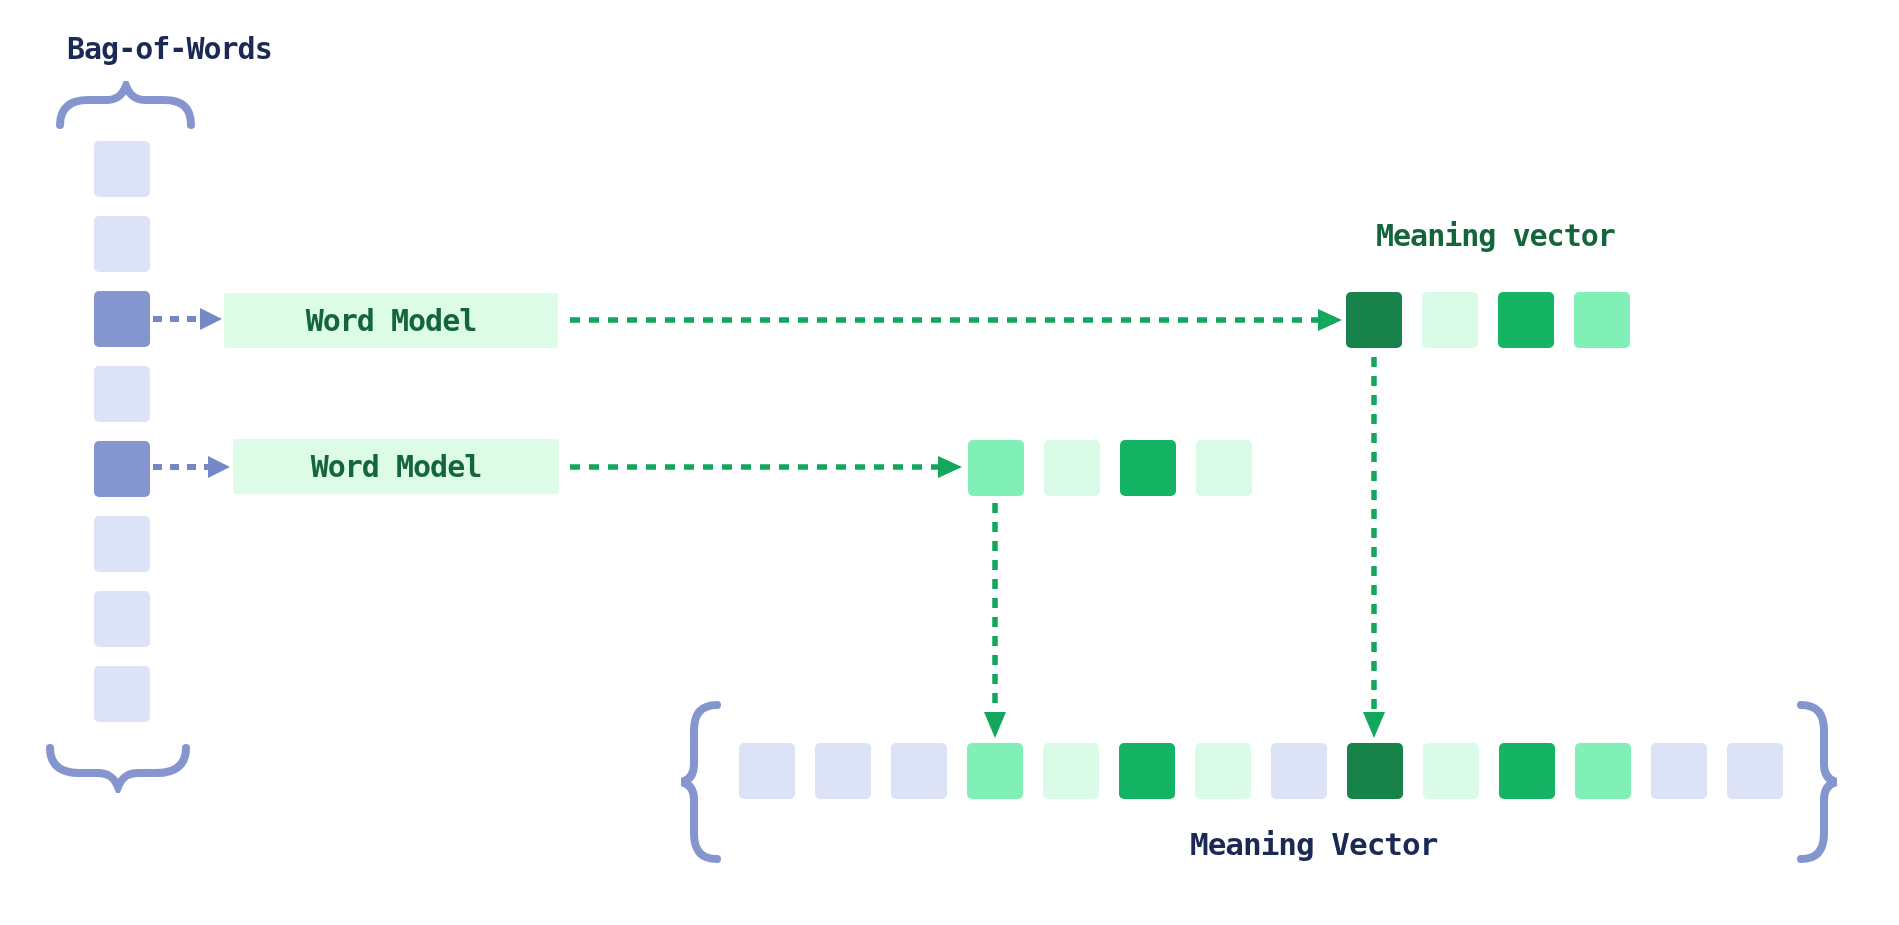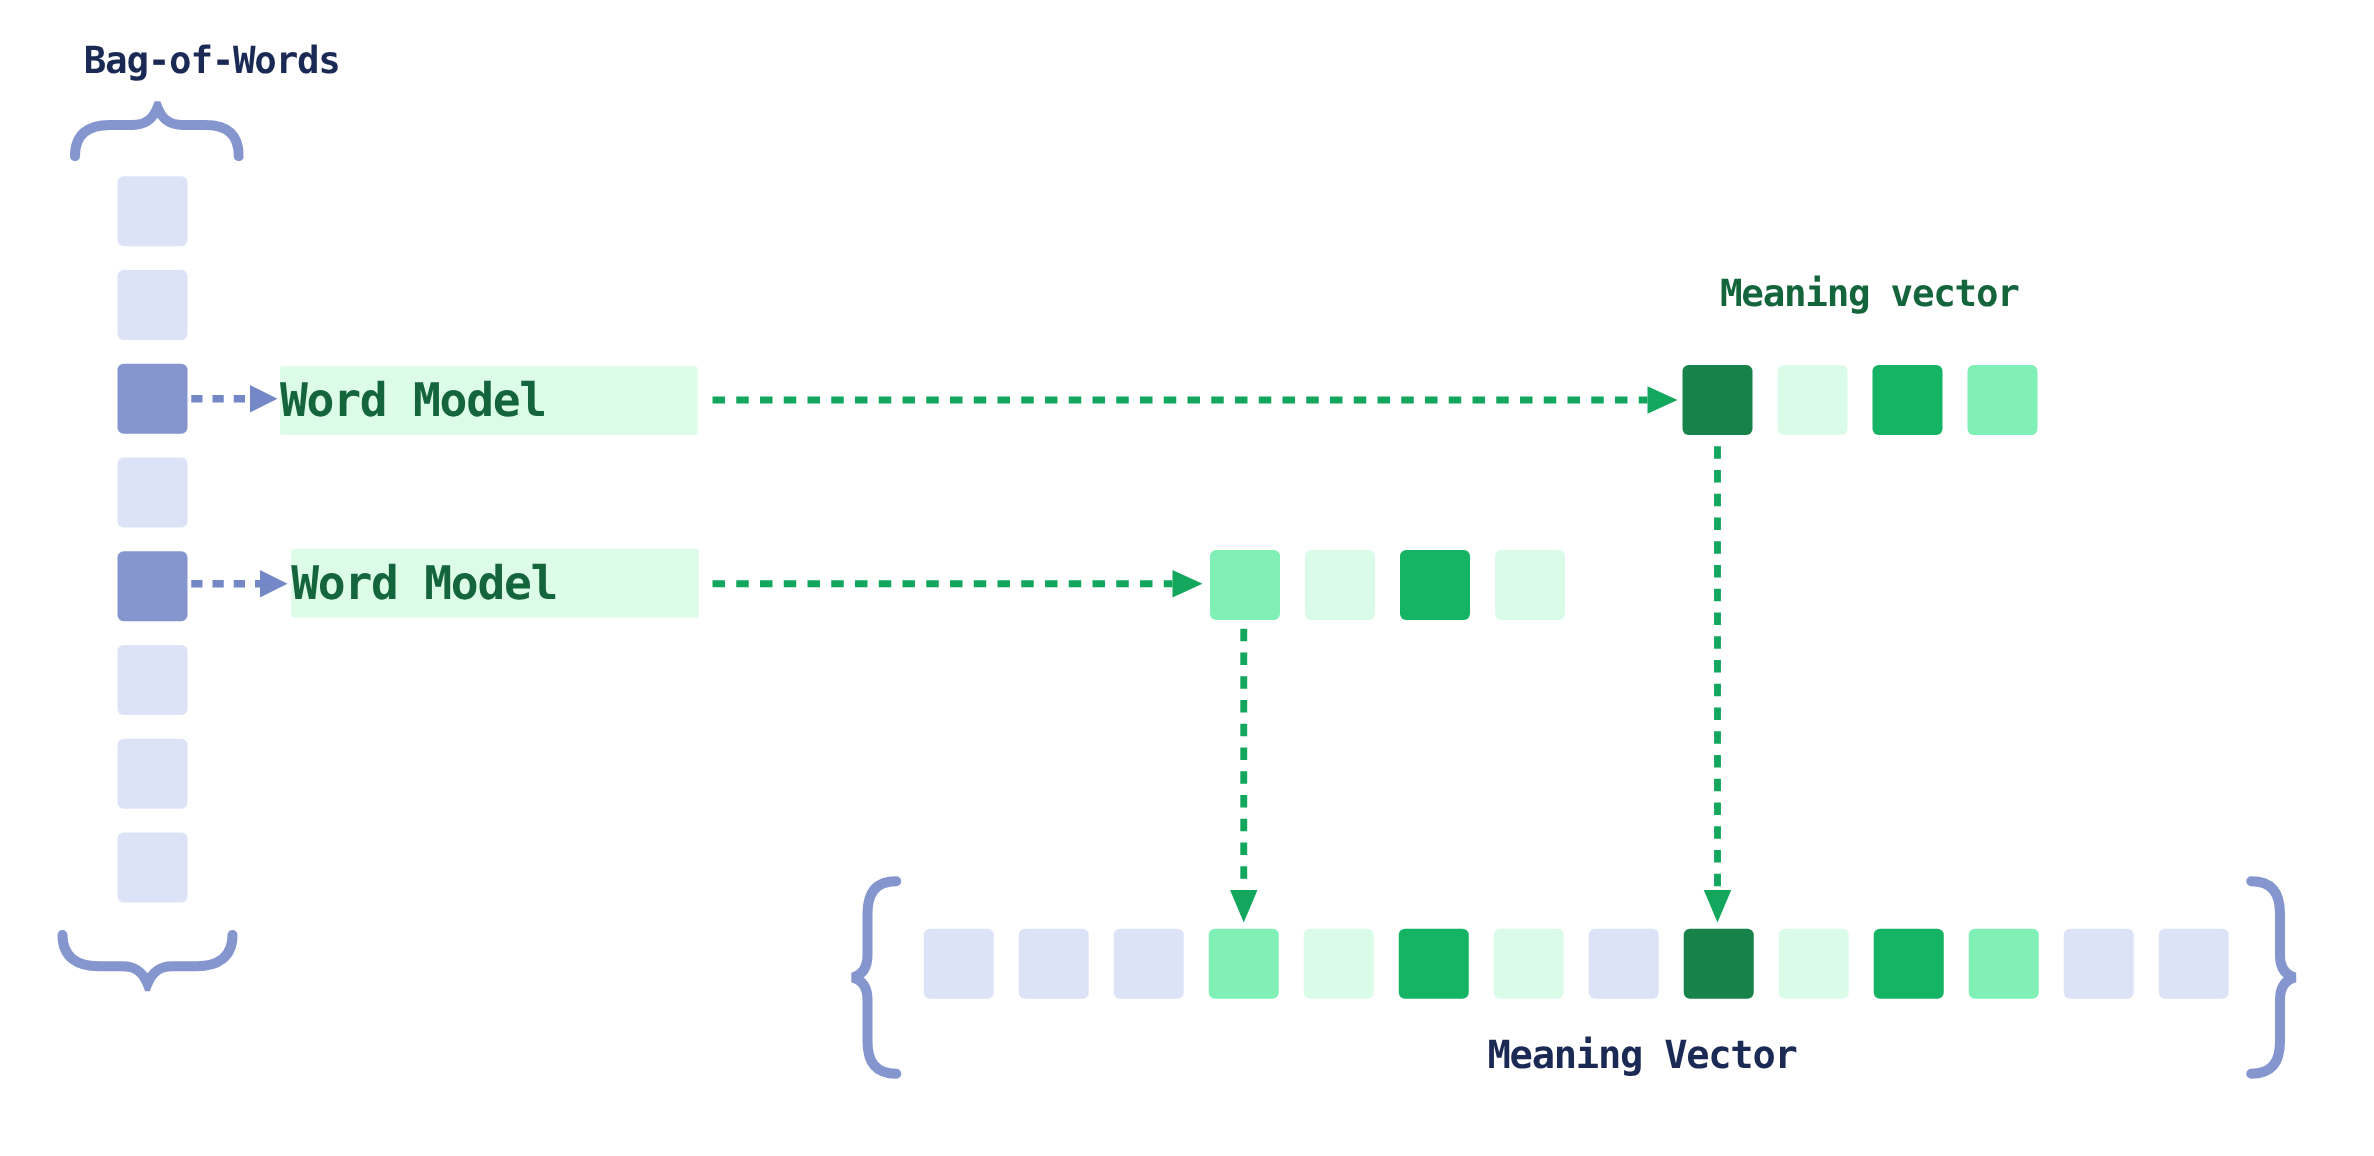--- a/index.html
+++ b/index.html
@@ -29,22 +29,22 @@
   .c-dark-green{background:var(--cell-dark-green);}
   .c-green{background:var(--cell-green);}
   .c-mint{background:var(--cell-mint);}
   .c-light-mint{background:var(--cell-light-mint);}
   .vrow{position:absolute;display:flex;flex-direction:row;gap:20px;}
   .vcol{position:absolute;display:flex;flex-direction:column;gap:19px;}
   .wordmodel{
     position:absolute;
     background:var(--mint-bg);
     color:var(--green-text);
-    display:flex;align-items:center;
-    font-weight:700;font-size:37px;letter-spacing:-1px;
+    display:flex;align-items:center;justify-content:center;
+    font-weight:700;font-size:30px;letter-spacing:-1px;
     border-radius:2px;
     height:55px;
   }
   svg{position:absolute;display:block;}
 </style>
 </head>
 <body>
 
 <div class="canvas">
 

